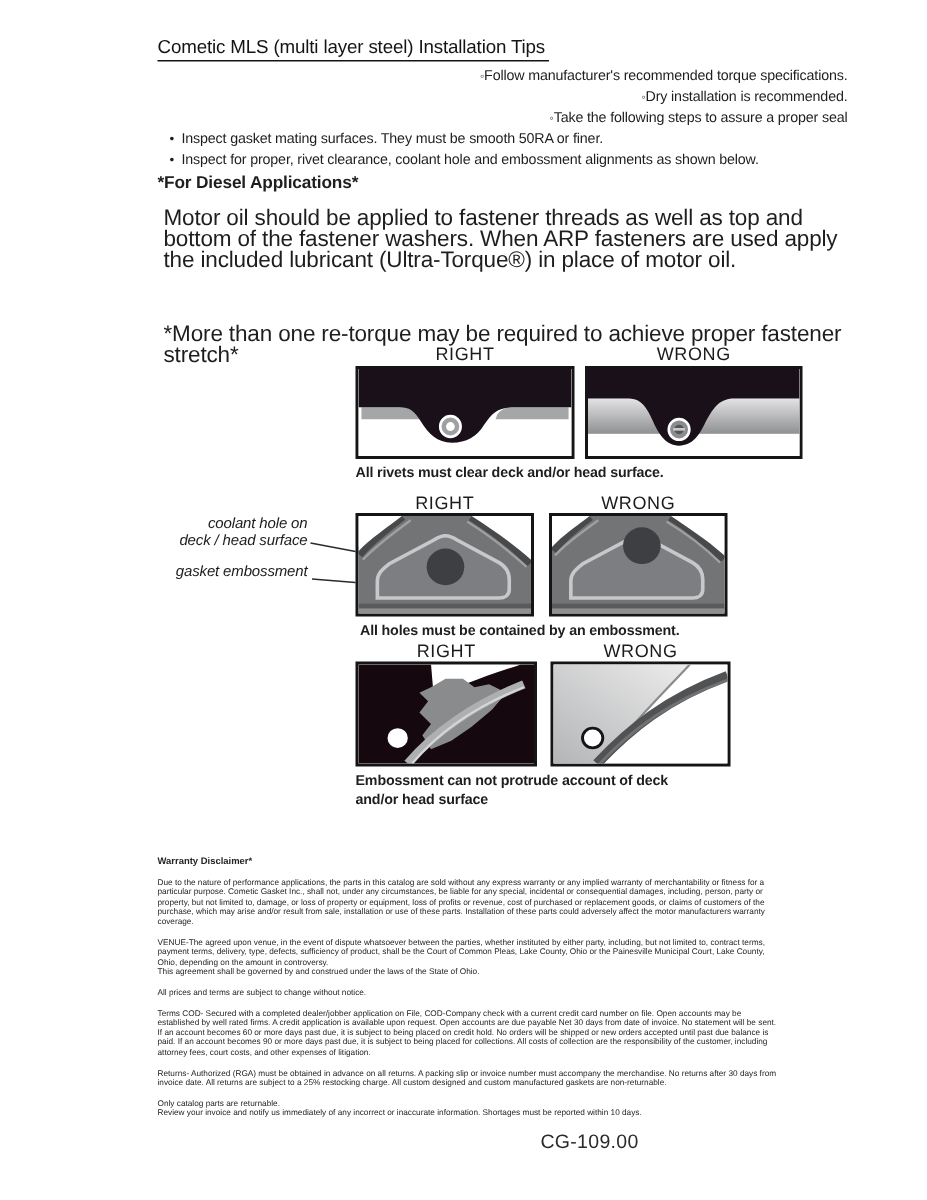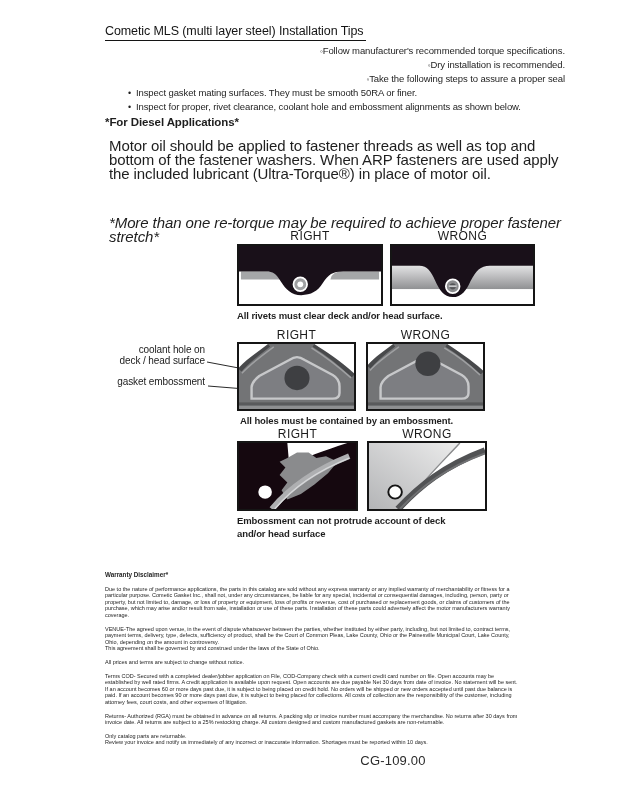--- a/index.html
+++ b/index.html
@@ -4,40 +4,40 @@
 <style>
   html,body{margin:0;padding:0;background:#ffffff;}
   .page{position:relative;width:618px;height:800px;background:#ffffff;overflow:hidden;
         font-family:"Liberation Sans",sans-serif;color:#1e1e1e;}
   .abs{position:absolute;}
   .title{left:105px;top:24px;font-size:12.5px;font-weight:normal;letter-spacing:-0.1px;
          border-bottom:1.6px solid #141414;padding:0 3px 2px 0;color:#141414;}
   .tips{left:95px;top:44px;width:470px;font-size:9.5px;line-height:13.5px;letter-spacing:-0.1px;}
   .tip-row{white-space:nowrap;text-align:right;}
   .marker{display:inline-block;width:9px;font-size:8px;vertical-align:0.5px;}
-  .sub-row{margin-left:33px;white-space:nowrap;}
+  .sub-row{margin-left:18px;white-space:nowrap;}
   .sub-row .marker{width:8px;font-size:9px;}
   .diesel-h{left:105px;top:116px;font-size:11.5px;font-weight:bold;letter-spacing:-0.1px;}
   .body{margin:4px;width:452px;font-size:15px;line-height:14px;letter-spacing:-0.1px;}
   .p1{left:105px;top:135px;}
   .p2{left:105px;top:168px;}
-  .note{left:105px;top:212px;font-style:italic;}
+  .note{left:105px;top:212px;}
   .fig-label{font-size:12px;letter-spacing:0.4px;text-align:center;color:#1b1b1b;}
   .fig-box{border:2px solid #151515;background:#fff;}
   .fig-box svg{display:block;width:100%;height:100%;}
   .fig-caption{font-size:9.5px;font-weight:bold;letter-spacing:-0.1px;line-height:12.5px;}
   .fl1r{left:237px;top:229px;width:146px;} .fl1w{left:390px;top:229px;width:145px;}
   .box1r{left:237px;top:244px;width:142px;height:58px;}
   .box1w{left:390px;top:244px;width:141px;height:58px;}
   .cap1{left:237px;top:310px;width:300px;}
   .fl2r{left:237px;top:328px;width:119px;} .fl2w{left:366px;top:328px;width:119px;}
   .box2r{left:237px;top:342px;width:115px;height:65px;}
   .box2w{left:366px;top:342px;width:115px;height:65px;}
   .cap2{left:240px;top:415px;width:300px;}
-  .ann{width:122px;text-align:right;font-size:10px;line-height:11px;letter-spacing:-0.1px;color:#1b1b1b;}
+  .ann{width:122px;text-align:right;font-size:10px;line-height:11px;letter-spacing:-0.1px;color:#1b1b1b;font-style:italic;}
   .ann1{left:83px;top:344px;} .ann2{left:83px;top:376px;}
   .ann-lines{left:205px;top:350px;width:100px;height:46px;pointer-events:none;}
   .fl3r{left:237px;top:427px;width:121px;} .fl3w{left:367px;top:427px;width:120px;}
   .box3r{left:237px;top:441px;width:117px;height:66px;}
   .box3w{left:367px;top:441px;width:116px;height:66px;}
   .cap3{left:237px;top:515px;width:300px;}
   .disc{left:105px;top:572px;width:415px;font-size:5.5px;line-height:6.6px;color:#242424;letter-spacing:0;}
   .disc-h{font-weight:bold;font-size:6.3px;margin:0 0 7px 0;}
   .disc p{margin:0 0 7px 0;}
   .disc p.tight{margin-bottom:0;}

